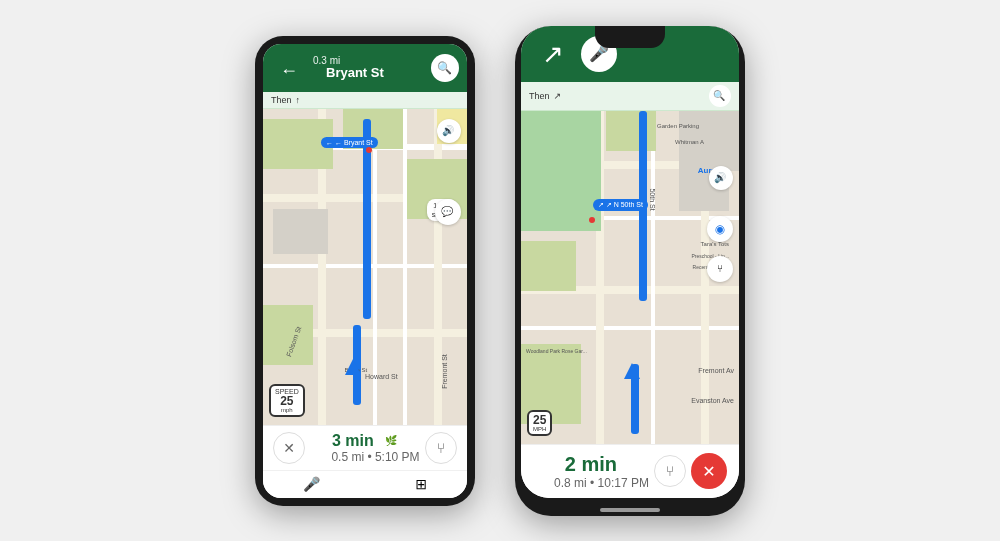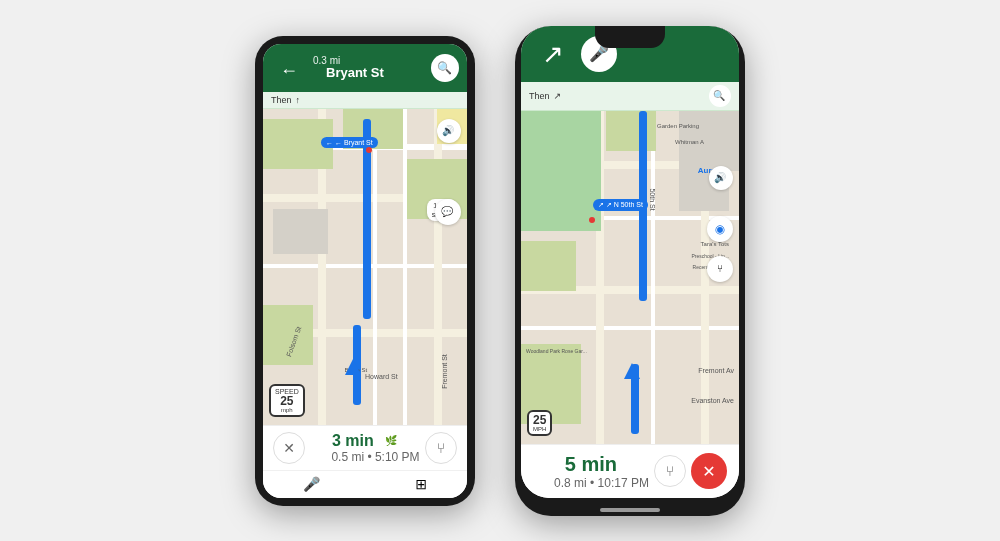--- a/index.html
+++ b/index.html
@@ -624,21 +624,21 @@
         <div class="speed-num">25</div>
         <div class="speed-unit">MPH</div>
       </div>
 
       <div class="traffic-dot" style="top:106px;left:68px;background:#e53935;"></div>
     </div>
 
     <div class="bottom-bar-iphone">
       <div class="eta-info">
         <div class="eta-time" style="font-size:20px;">
-          <span>5 min</span>
+          <span>2 min</span>
         </div>
         <div class="eta-details">0.8 mi • 10:17 PM</div>
       </div>
       <div class="bottom-icon-btn">
         <span>⑂</span>
       </div>
       <div class="close-btn-red">
         <span>✕</span>
       </div>
     </div>

